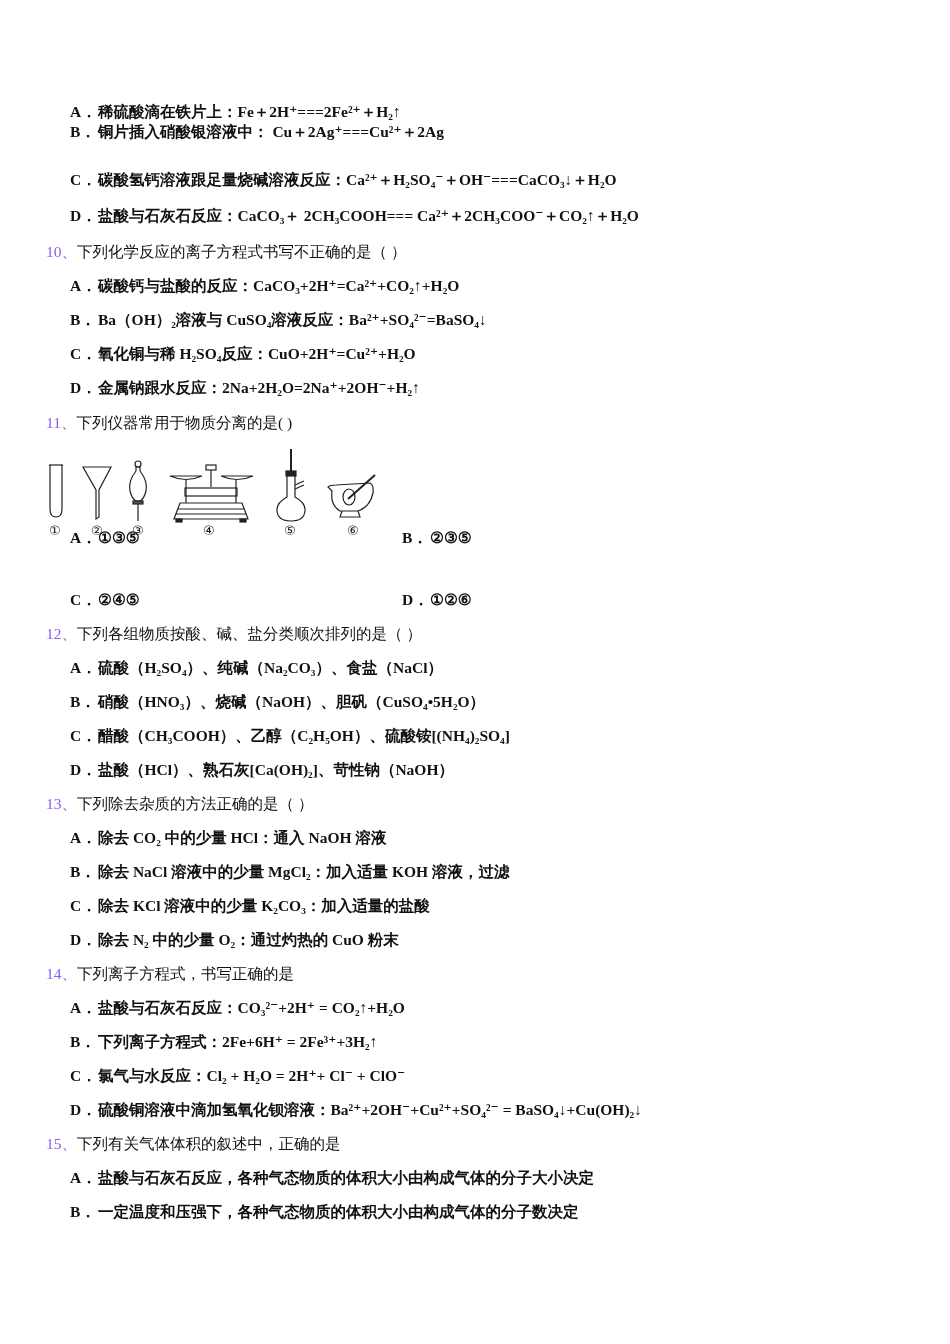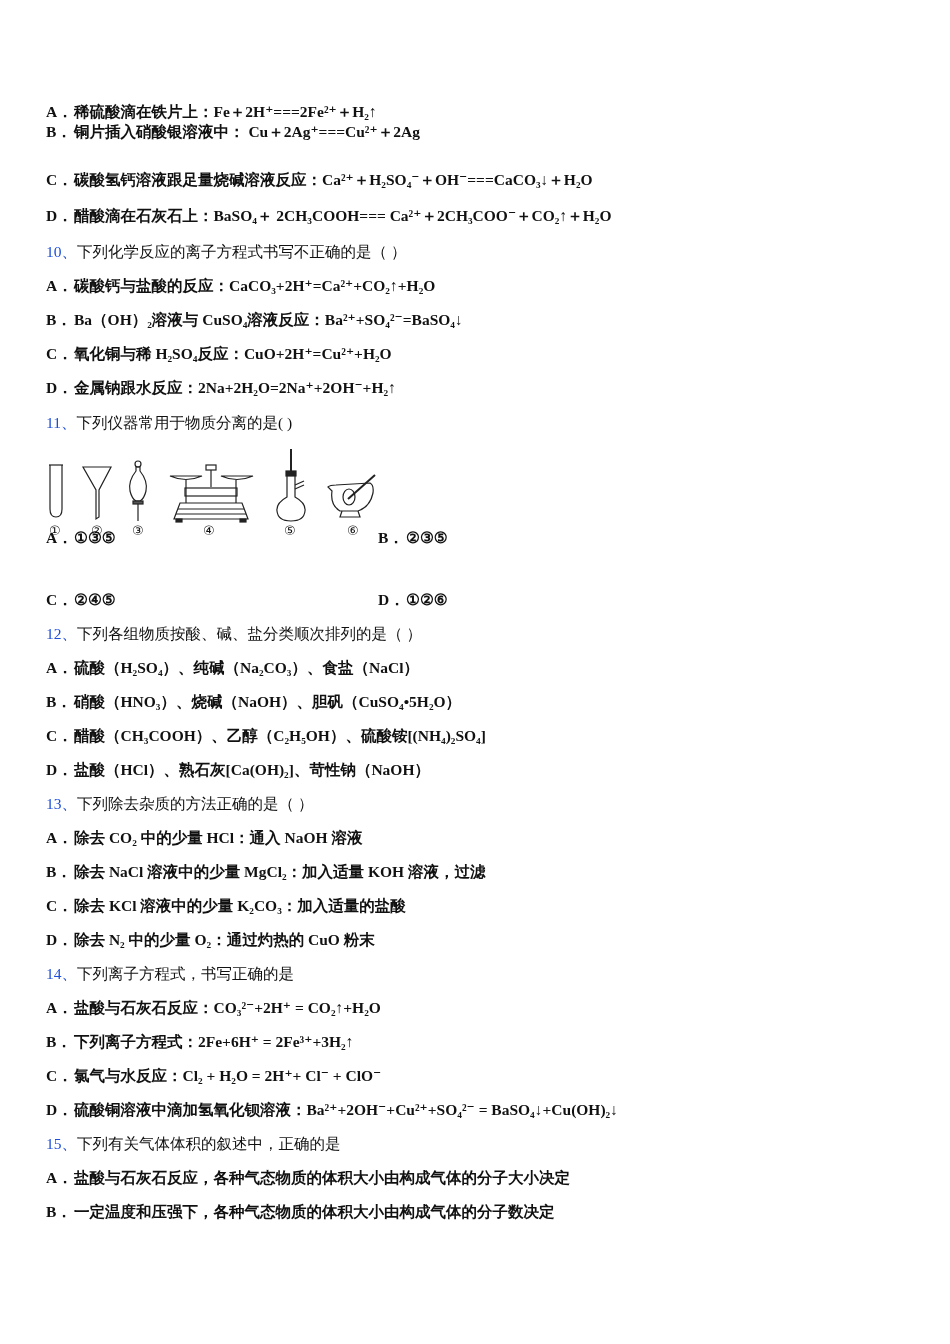--- a/index.html
+++ b/index.html
@@ -1,40 +1,40 @@
 <!DOCTYPE html>
 <html><head>
 <meta charset="utf-8">
 <style>
   html, body { margin: 0; padding: 0; background: #ffffff; }
   body { width: 950px; height: 1344px; position: relative; overflow: hidden;
          font-family: "Liberation Serif", "DejaVu Serif", serif; color: #111; }
   .line { position: absolute; left: 46px; font-size: 15.5px; line-height: 20px; white-space: nowrap; }
-  .opt { font-weight: bold; }
+  .opt { font-weight: bold; margin-left: 24px; }
   .q { font-weight: normal; }
-  .q .num { font-weight: normal; color: #1d4ed8; }
+  .q .num { font-weight: normal; color: #8b5cf6; }
   .lbl { display: inline-block; width: 28px; font-weight: bold; }
   .col2 { position: absolute; left: 378px; }
   .figure { position: absolute; left: 40px; top: 447px; width: 340px; height: 95px; }
   .figure svg { display: block; }
 </style>
 </head>
 <body>
 
 <div class="line opt" style="top:102px">
   <span class="lbl">A．</span><span>稀硫酸滴在铁片上：Fe＋2H⁺===2Fe²⁺＋H₂↑</span>
 </div>
 <div class="line opt" style="top:122px">
   <span class="lbl">B．</span><span>铜片插入硝酸银溶液中： Cu＋2Ag⁺===Cu²⁺＋2Ag</span>
 </div>
 <div class="line opt" style="top:170px">
   <span class="lbl">C．</span><span>碳酸氢钙溶液跟足量烧碱溶液反应：Ca²⁺＋H₂SO₄⁻＋OH⁻===CaCO₃↓＋H₂O</span>
 </div>
 <div class="line opt" style="top:206px">
-  <span class="lbl">D．</span><span>醋酸滴在石灰石上：BaSO₄＋ 2CH₃COOH=== Ca²⁺＋2CH₃COO⁻＋CO₂↑＋H₂O</span>
+  <span class="lbl">D．</span><span>盐酸与石灰石反应：CaCO₃＋ 2CH₃COOH=== Ca²⁺＋2CH₃COO⁻＋CO₂↑＋H₂O</span>
 </div>
 
 <div class="line q" style="top:242px">
   <span class="num">10、</span><span>下列化学反应的离子方程式书写不正确的是（    ）</span>
 </div>
 <div class="line opt" style="top:276px">
   <span class="lbl">A．</span><span>碳酸钙与盐酸的反应：CaCO₃+2H⁺=Ca²⁺+CO₂↑+H₂O</span>
 </div>
 <div class="line opt" style="top:310px">
   <span class="lbl">B．</span><span>Ba（OH）₂溶液与 CuSO₄溶液反应：Ba²⁺+SO₄²⁻=BaSO₄↓</span>

